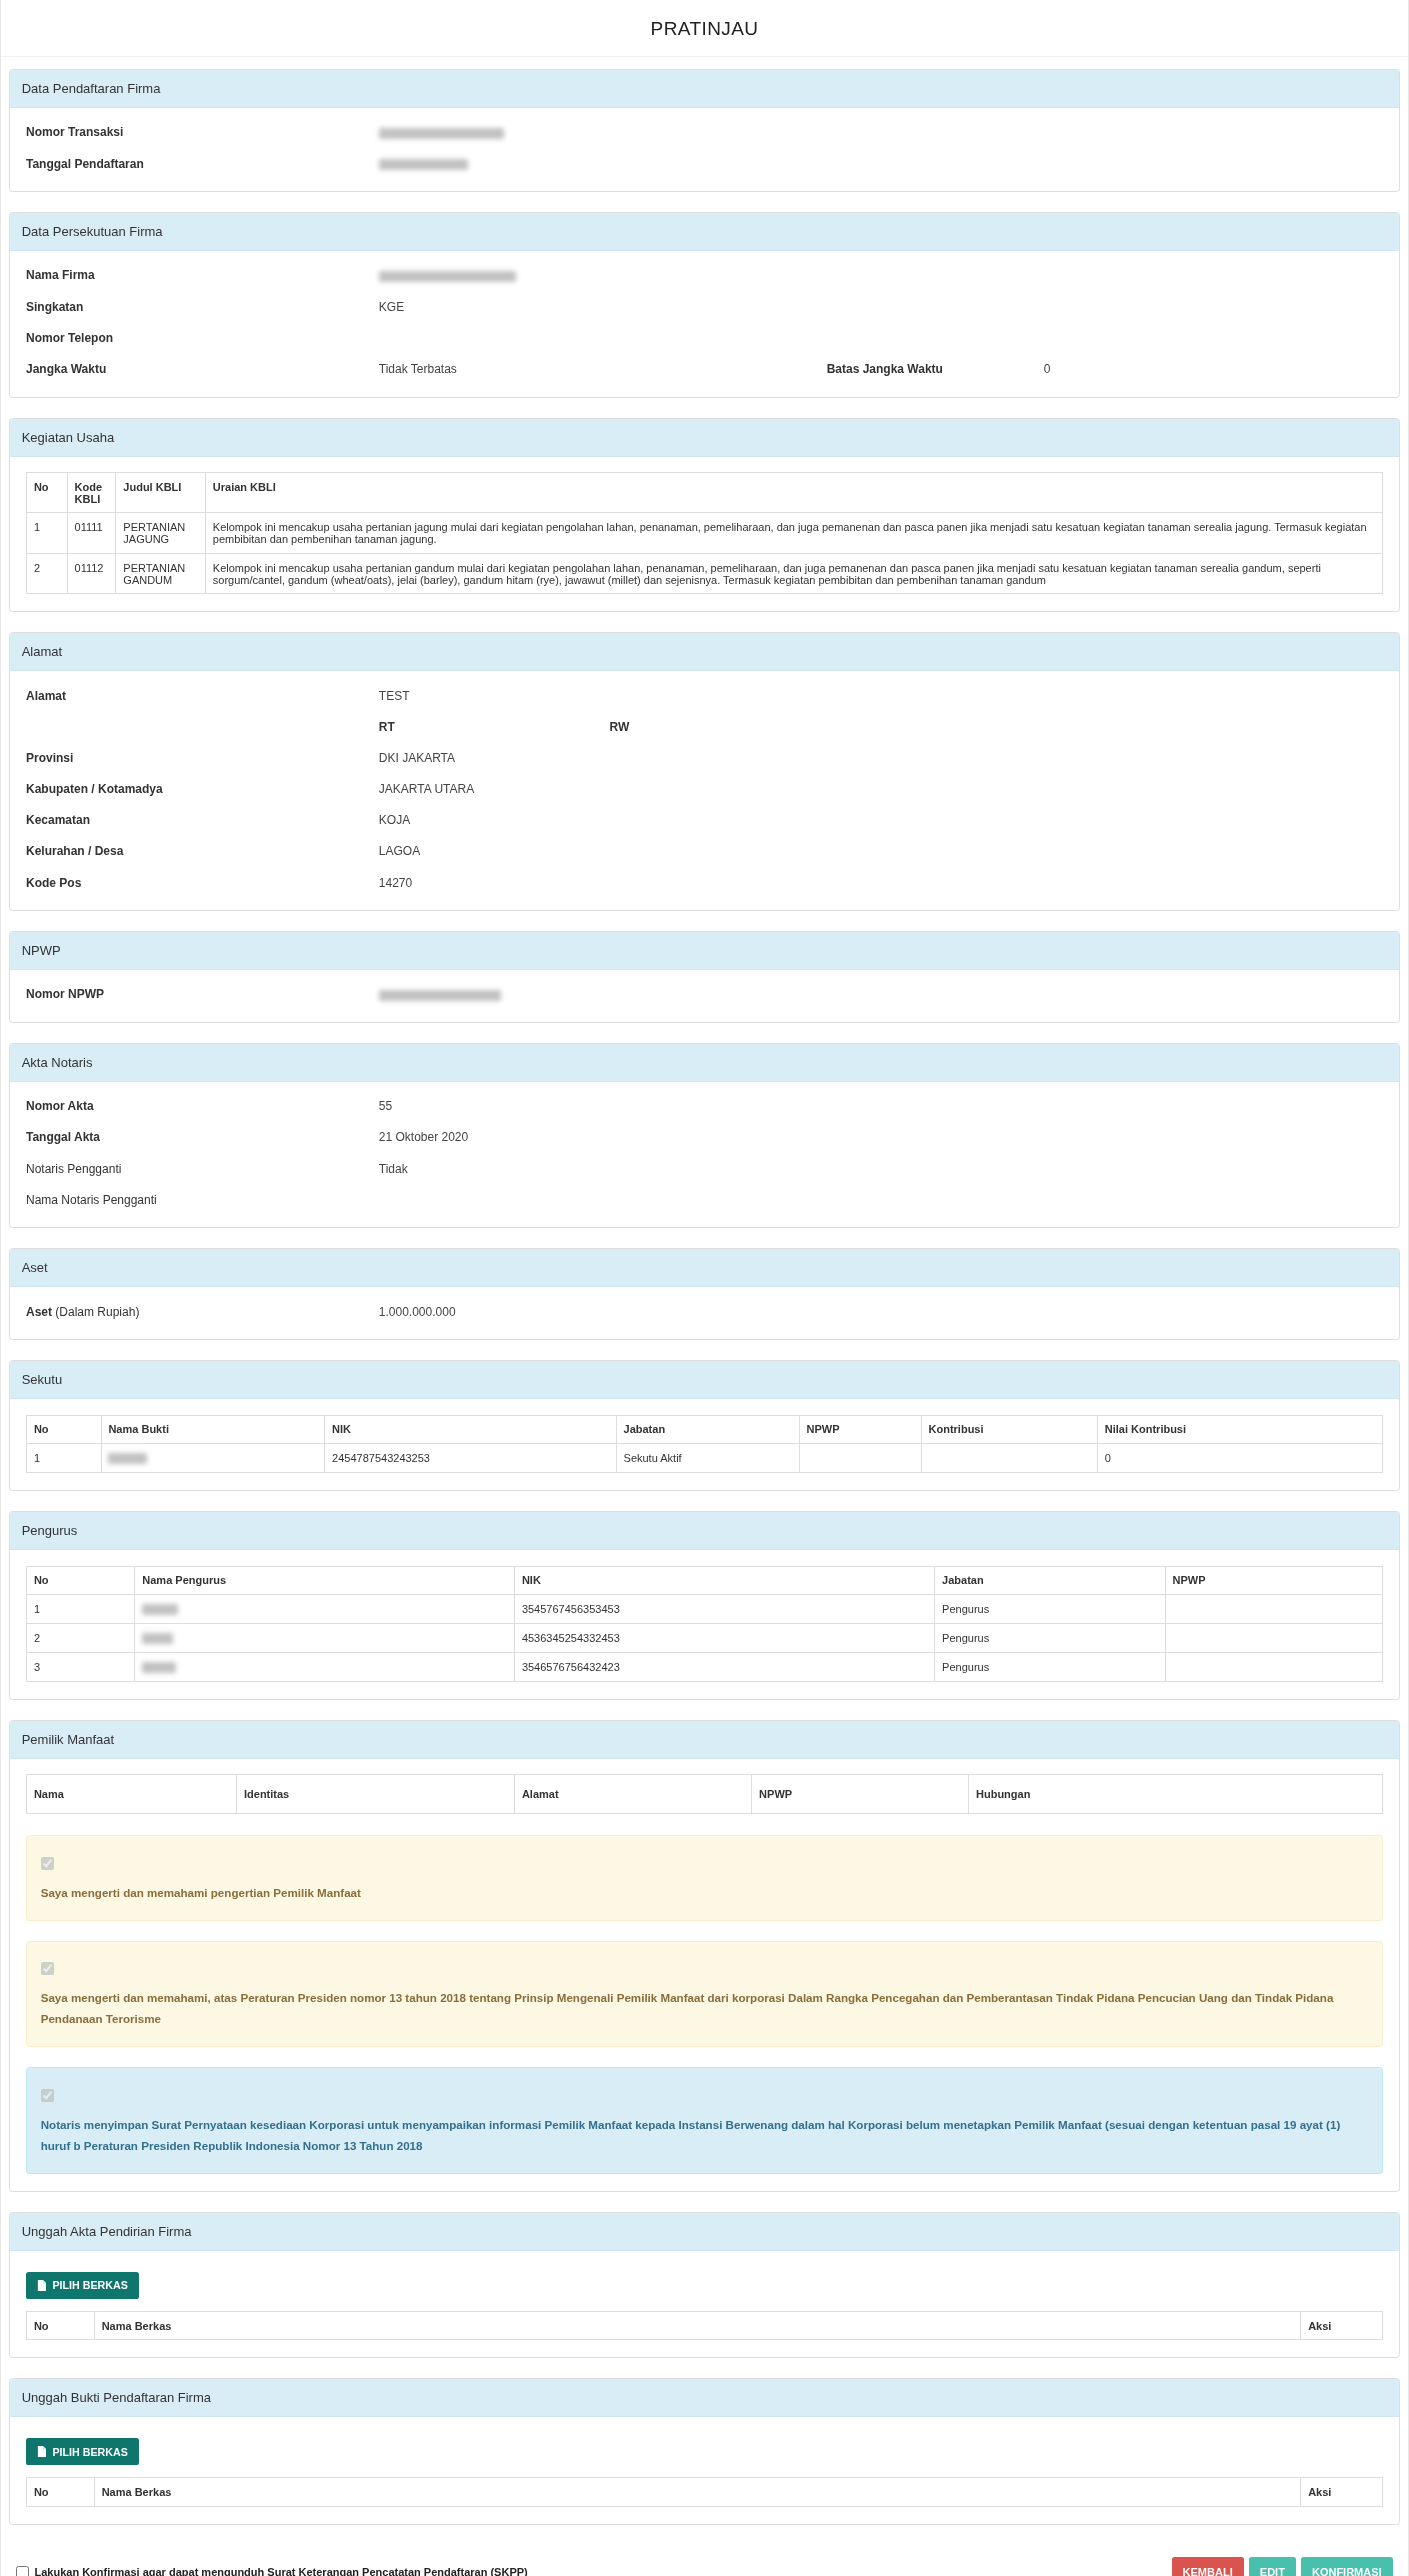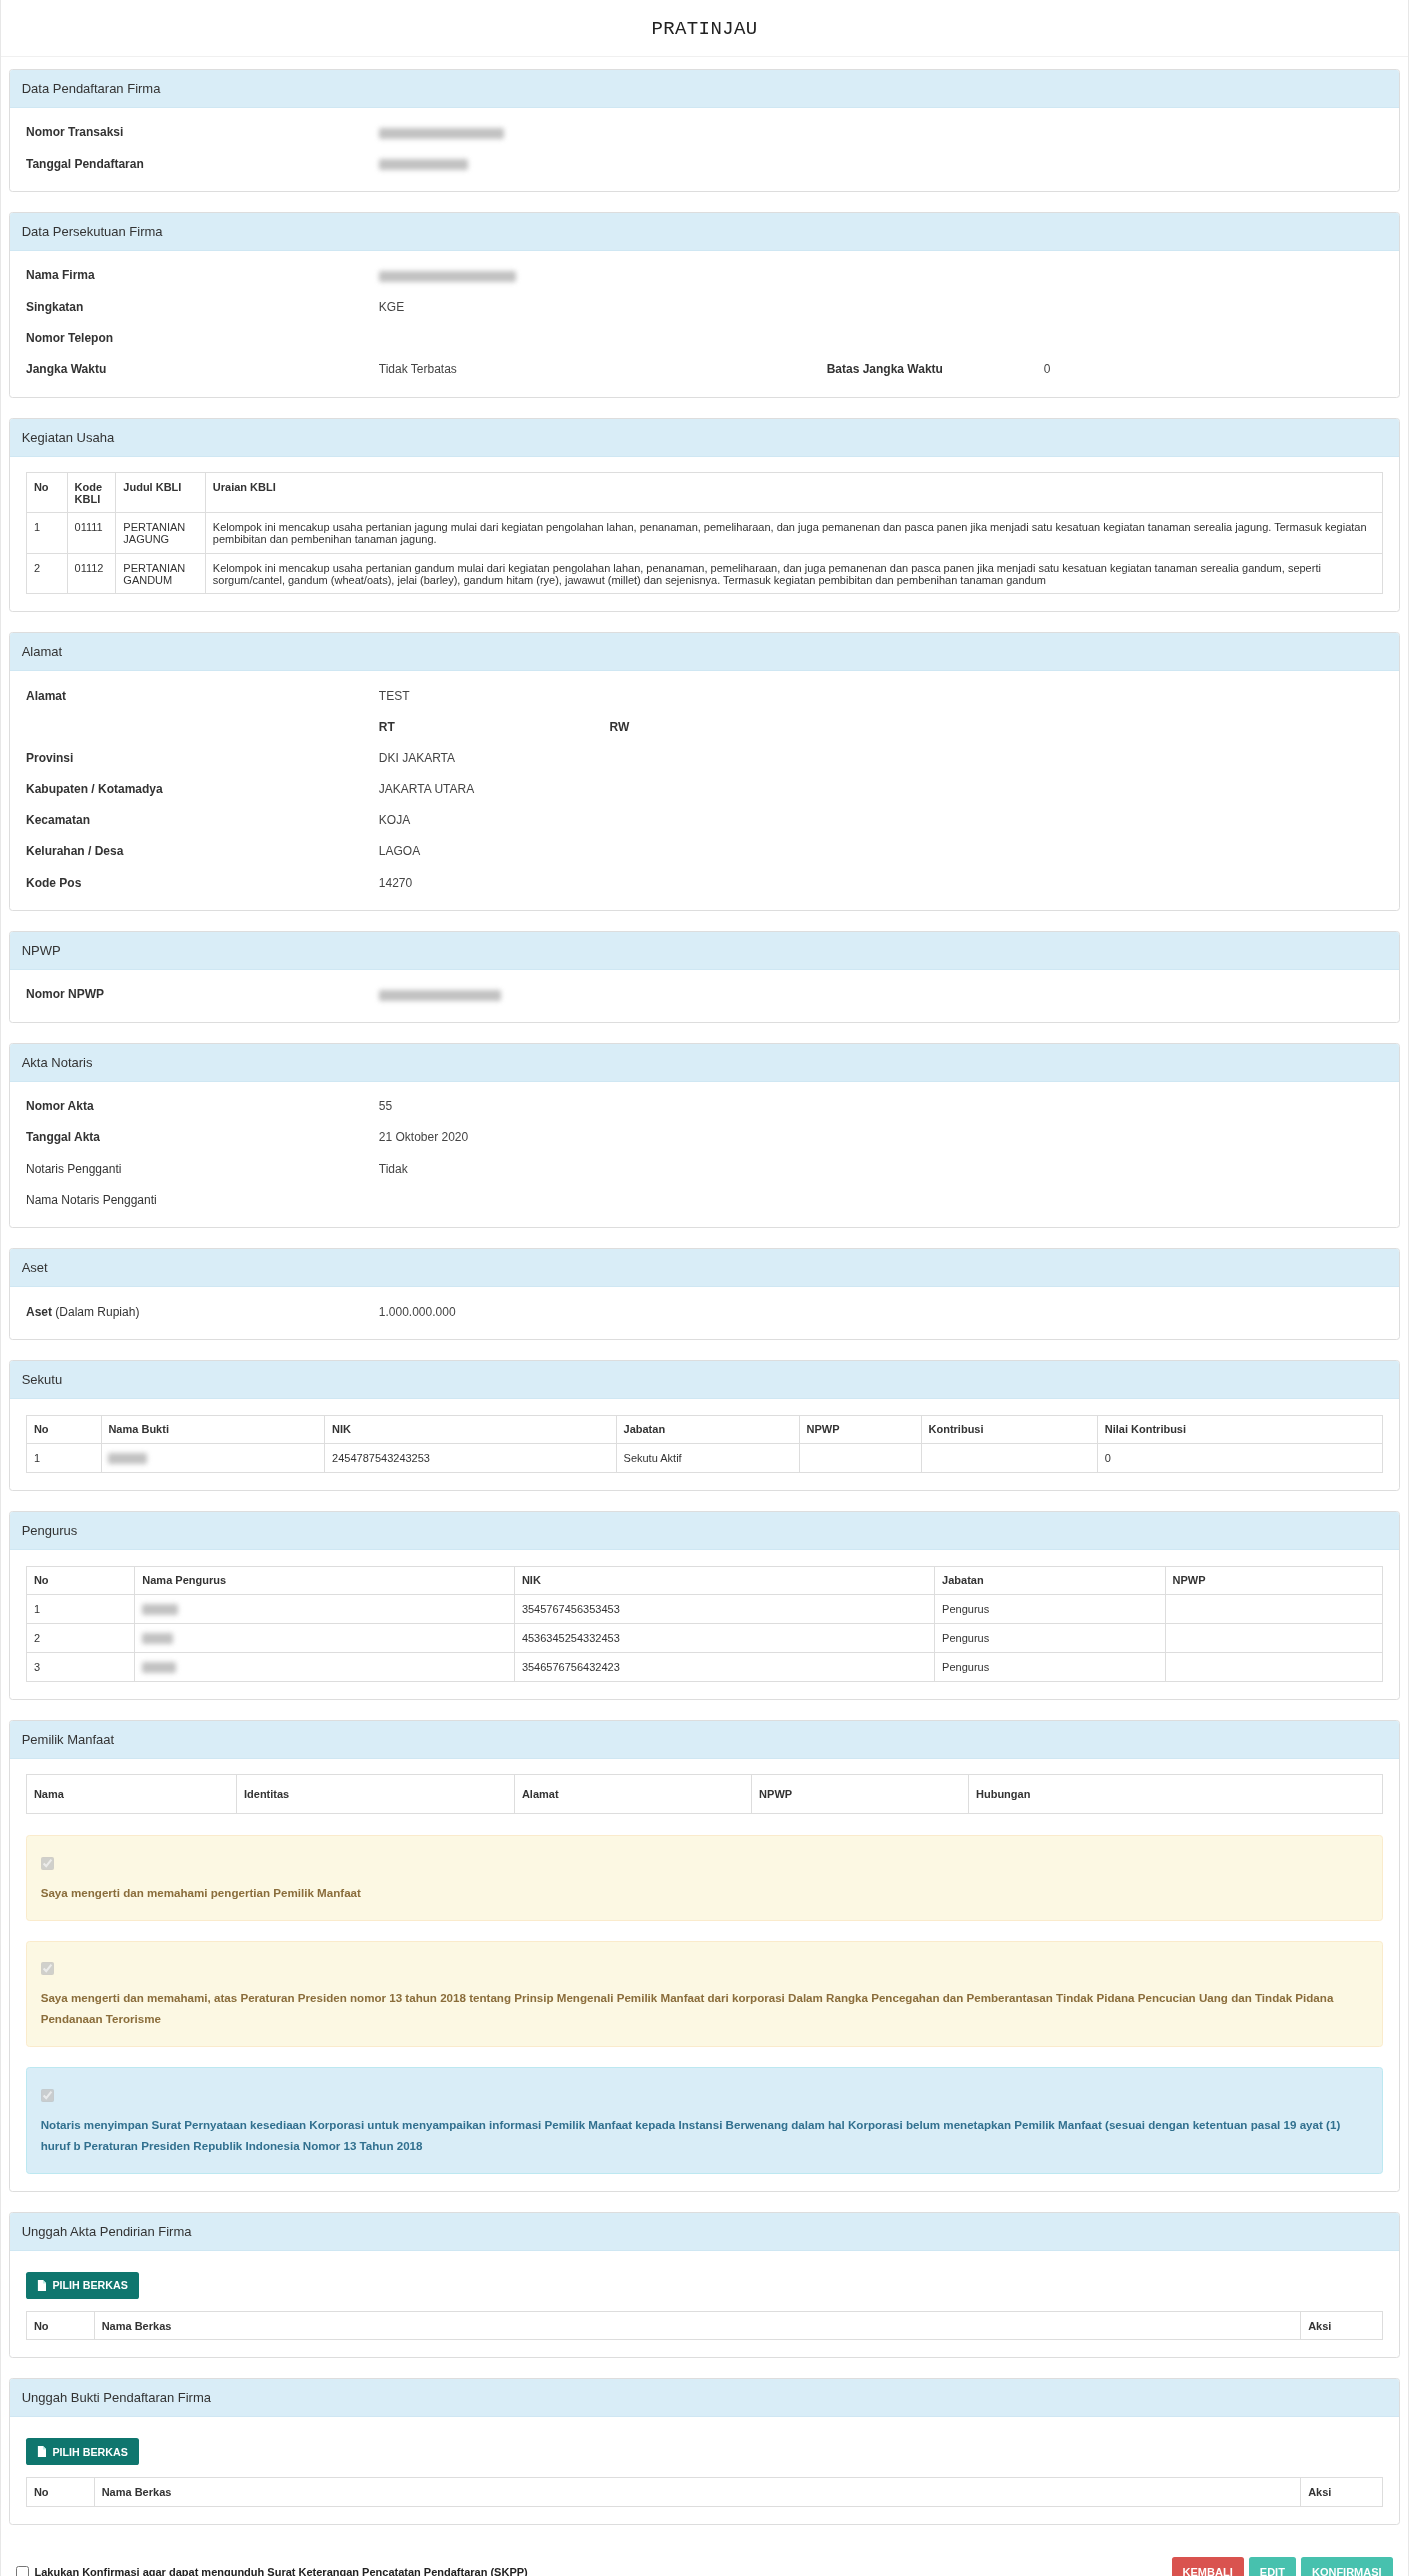--- a/index.html
+++ b/index.html
@@ -5,21 +5,21 @@
   * { margin:0; padding:0; box-sizing:border-box; }
   html,body { background:#fff; }
   body {
     font-family:"Liberation Sans", sans-serif;
     font-size:12px; color:#333;
     width:1409px;
   }
   .page { border-left:0.9px solid #e7e7e7; border-right:0.9px solid #e7e7e7; min-height:2576px; padding-bottom:8.6px; }
   .page-title {
     text-align:center; font-size:19px; color:#222; letter-spacing:0.4px;
-    padding:18px 0 16.3px 0; border-bottom:0.9px solid #f0f0f0; background:#fff;font-family:Liberation Mono, monospace;
+    padding:18px 0 16.3px 0; border-bottom:0.9px solid #f0f0f0; background:#fff;
   }
   .content { padding:12px 7.7px 0 7.7px; }
   .panel { border:0.9px solid #ddd; border-radius:3.4px; margin-bottom:20px; background:#fff; overflow:hidden; }
   .panel-heading {
     background:#d9edf7; border-bottom:0.9px solid #cfe7f3;
     padding:11px 12px; font-size:13px; color:#333;
   }
   .panel-body { padding:8.6px 0 12px 0; }
   .frow { display:flex; align-items:flex-start; padding:8.6px 16.3px; }
   .frow .lbl { width:26%; font-weight:bold; color:#333; }

